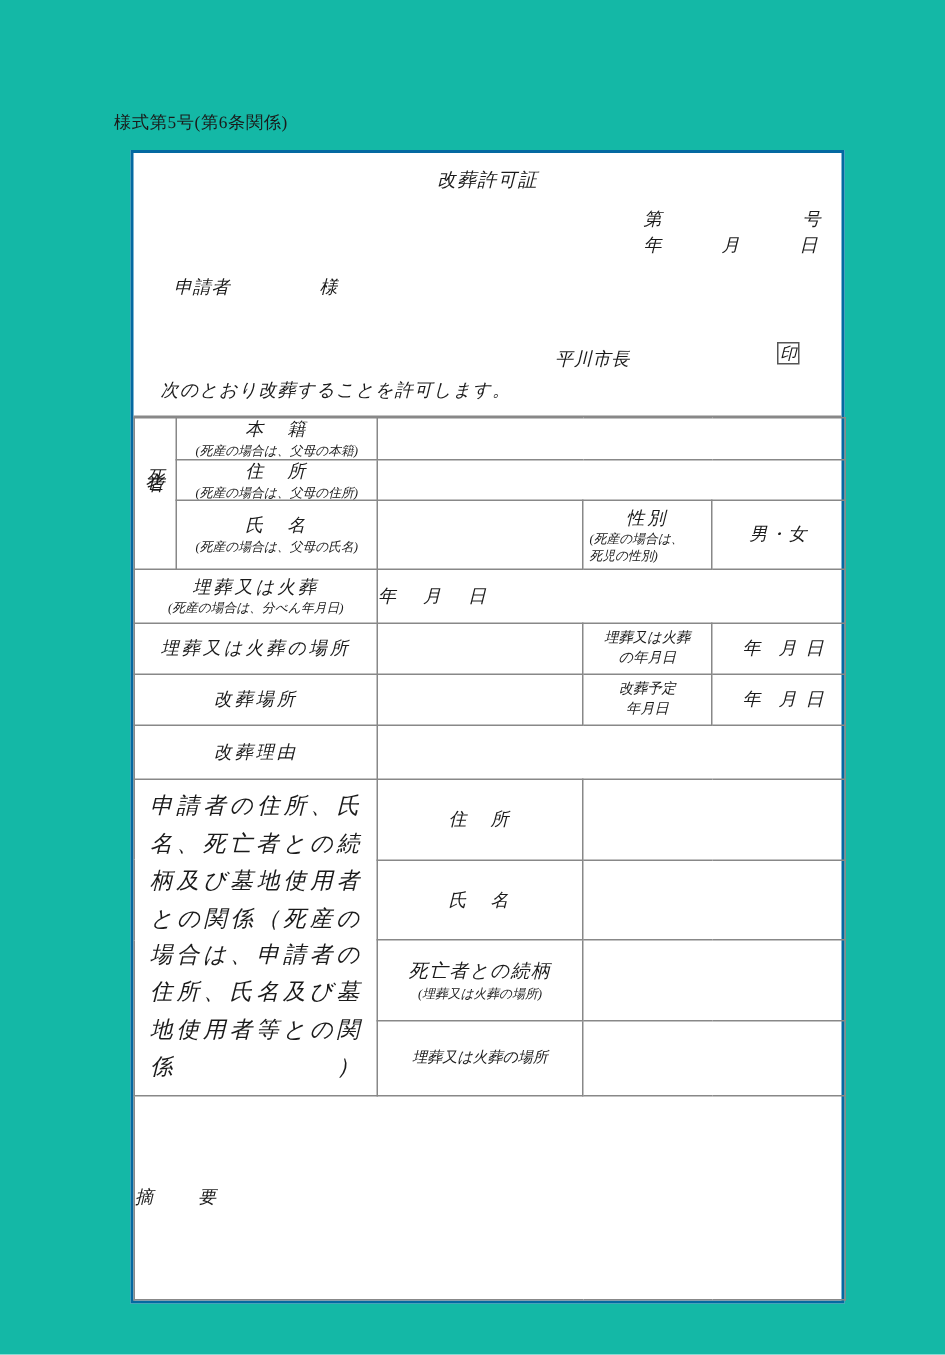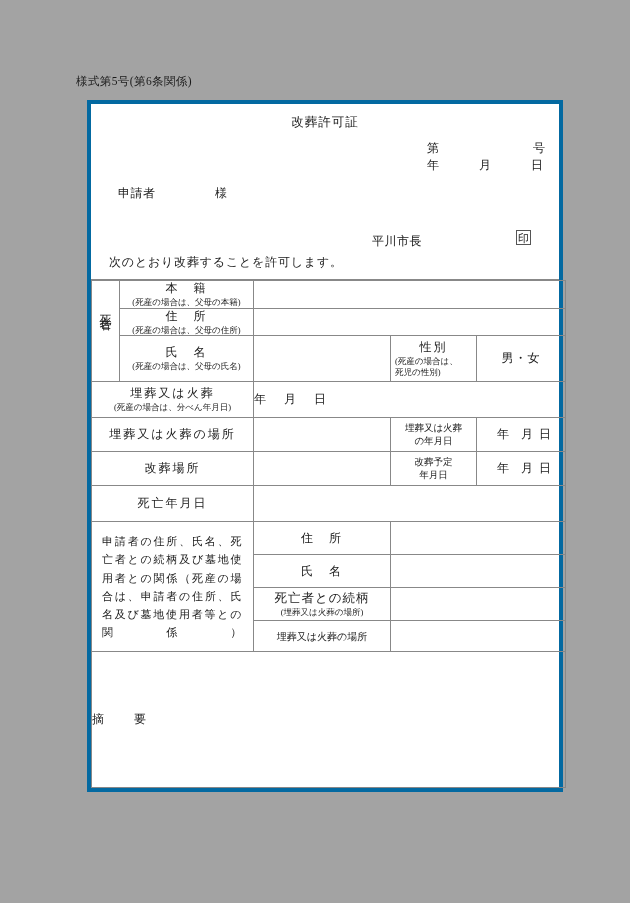--- a/index.html
+++ b/index.html
@@ -12,42 +12,43 @@
     height: 903px;
     position: relative;
     font-family: "Liberation Serif", "DejaVu Serif", serif;
     color: #1a1a1a;
     overflow: hidden;
   }
 
   .page {
     position: absolute;
     inset: 0;
-    background: #a3a3a3;
+    background: #14b8a6;
   }
 
   
   .form-no {
     position: absolute;
     left: 76px;
     top: 74px;
     font-size: 11.5px;
     letter-spacing: 0.4px;
     white-space: nowrap;
   }
 
   
   .cert {
     position: absolute;
     left: 87px;
     top: 100px;
     width: 476px;
-    border: 4px solid #0369a1;
+    border: 2px solid #0369a1;
     box-sizing: border-box;
     background: #ffffff;
+    font-style: italic;
   }
 
   
   .head {
     position: relative;
     height: 176px;
     border-bottom: 1px solid #888888;
     box-sizing: border-box;
   }
   .doc-title {
@@ -186,21 +187,21 @@
   }
   .ymd-right .g { display: inline-block; width: 24px; }
   .gender-val {
     text-align: center;
     font-size: 12.5px;
     letter-spacing: 1px;
   }
 
   
   .long-label {
-    font-size: 11px;
+    font-size: 15px;
     line-height: 1.65;
     text-align: justify;
     text-align-last: justify;
     padding: 6px 10px;
     letter-spacing: 1.5px;
   }
 
   .tekiyo {
     padding: 7px 0 0 12px;
     font-size: 12px;
@@ -324,21 +325,21 @@
           <div class="sub" style="font-size:9.5px">改葬予定</div>
           <div class="sub" style="font-size:9.5px">年月日</div>
         </td>
         <td class="ymd-right nb-r">
           <span class="g">年</span><span class="g">月</span><span>日</span>
         </td>
       </tr>
 
       <tr>
         <td colspan="2" class="lbl nb-l" style="height:36px">
-          <div class="main spaced">死亡年月日</div>
+          <div class="main spaced">改葬理由</div>
         </td>
         <td colspan="3" class="blank nb-r"></td>
       </tr>
 
       <tr>
         <td colspan="2" rowspan="4" class="nb-l">
           <div class="long-label">申請者の住所、氏名、死亡者との続柄及び墓地使用者との関係（死産の場合は、申請者の住所、氏名及び墓地使用者等との関係）</div>
         </td>
         <td class="lbl" style="height:33px">
           <div class="main">住　所</div>

